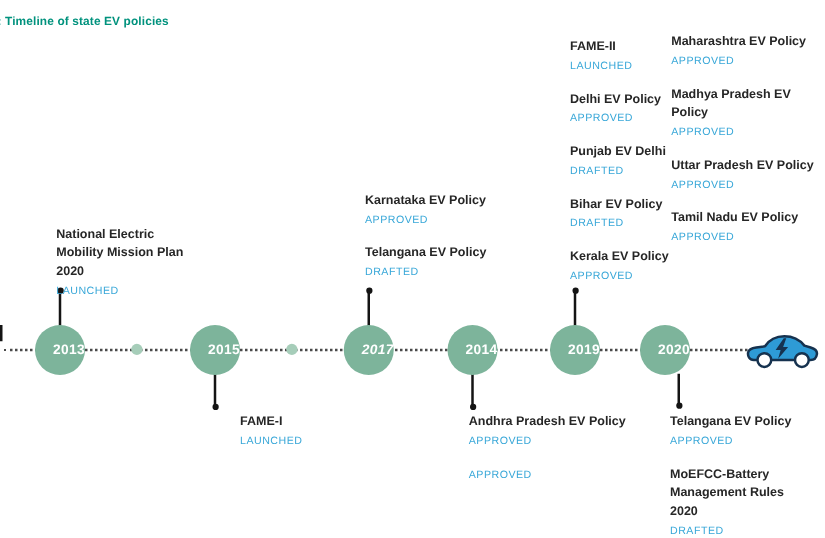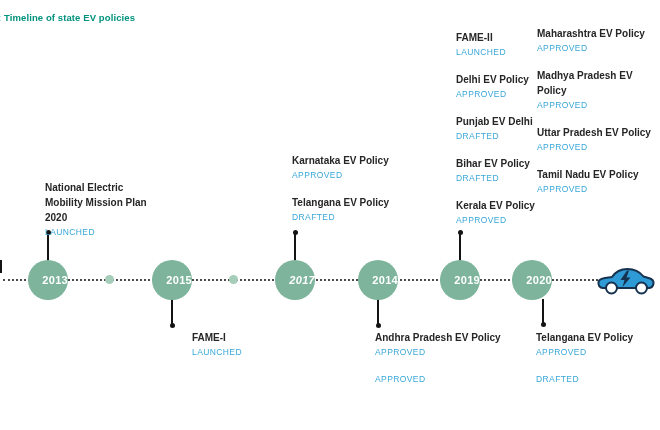--- a/index.html
+++ b/index.html
@@ -154,20 +154,21 @@
       <div class="pstatus">APPROVED</div>
     </div>
   </div>
 
   <div class="group" style="left:536px;top:330px;width:108px;">
     <div class="item">
       <div class="pname">Telangana EV Policy</div>
       <div class="pstatus">APPROVED</div>
     </div>
     <div class="item">
+      <div class="pname">MoEFCC-Battery Management Rules 2020</div>
       <div class="pstatus">DRAFTED</div>
     </div>
   </div>
 
   <svg class="car" viewBox="0 0 60 42">
     <path d="M7 31 C3.5 31 2 28 2.5 25 C3 22.5 5.5 21.5 9 21 L16 20 C20 14 26 12 31.5 12 C38.5 12 43.5 14.5 47.5 19.5 L52.5 21 C56 22 58 23.5 57.5 26.5 C57 30 55.5 31 52.5 31 Z" fill="#2e9bd6" stroke="#16324f" stroke-width="2" stroke-linejoin="round"></path>
     <path d="M31 13.5 L24.5 23 L28.5 23 L26.5 30 L34.5 20.5 L30.5 20.5 L33 13.5 Z" fill="#16324f"></path>
     <circle cx="15.5" cy="31" r="5.5" fill="#ffffff" stroke="#16324f" stroke-width="2"></circle>
     <circle cx="45.5" cy="31" r="5.5" fill="#ffffff" stroke="#16324f" stroke-width="2"></circle>
   </svg>

